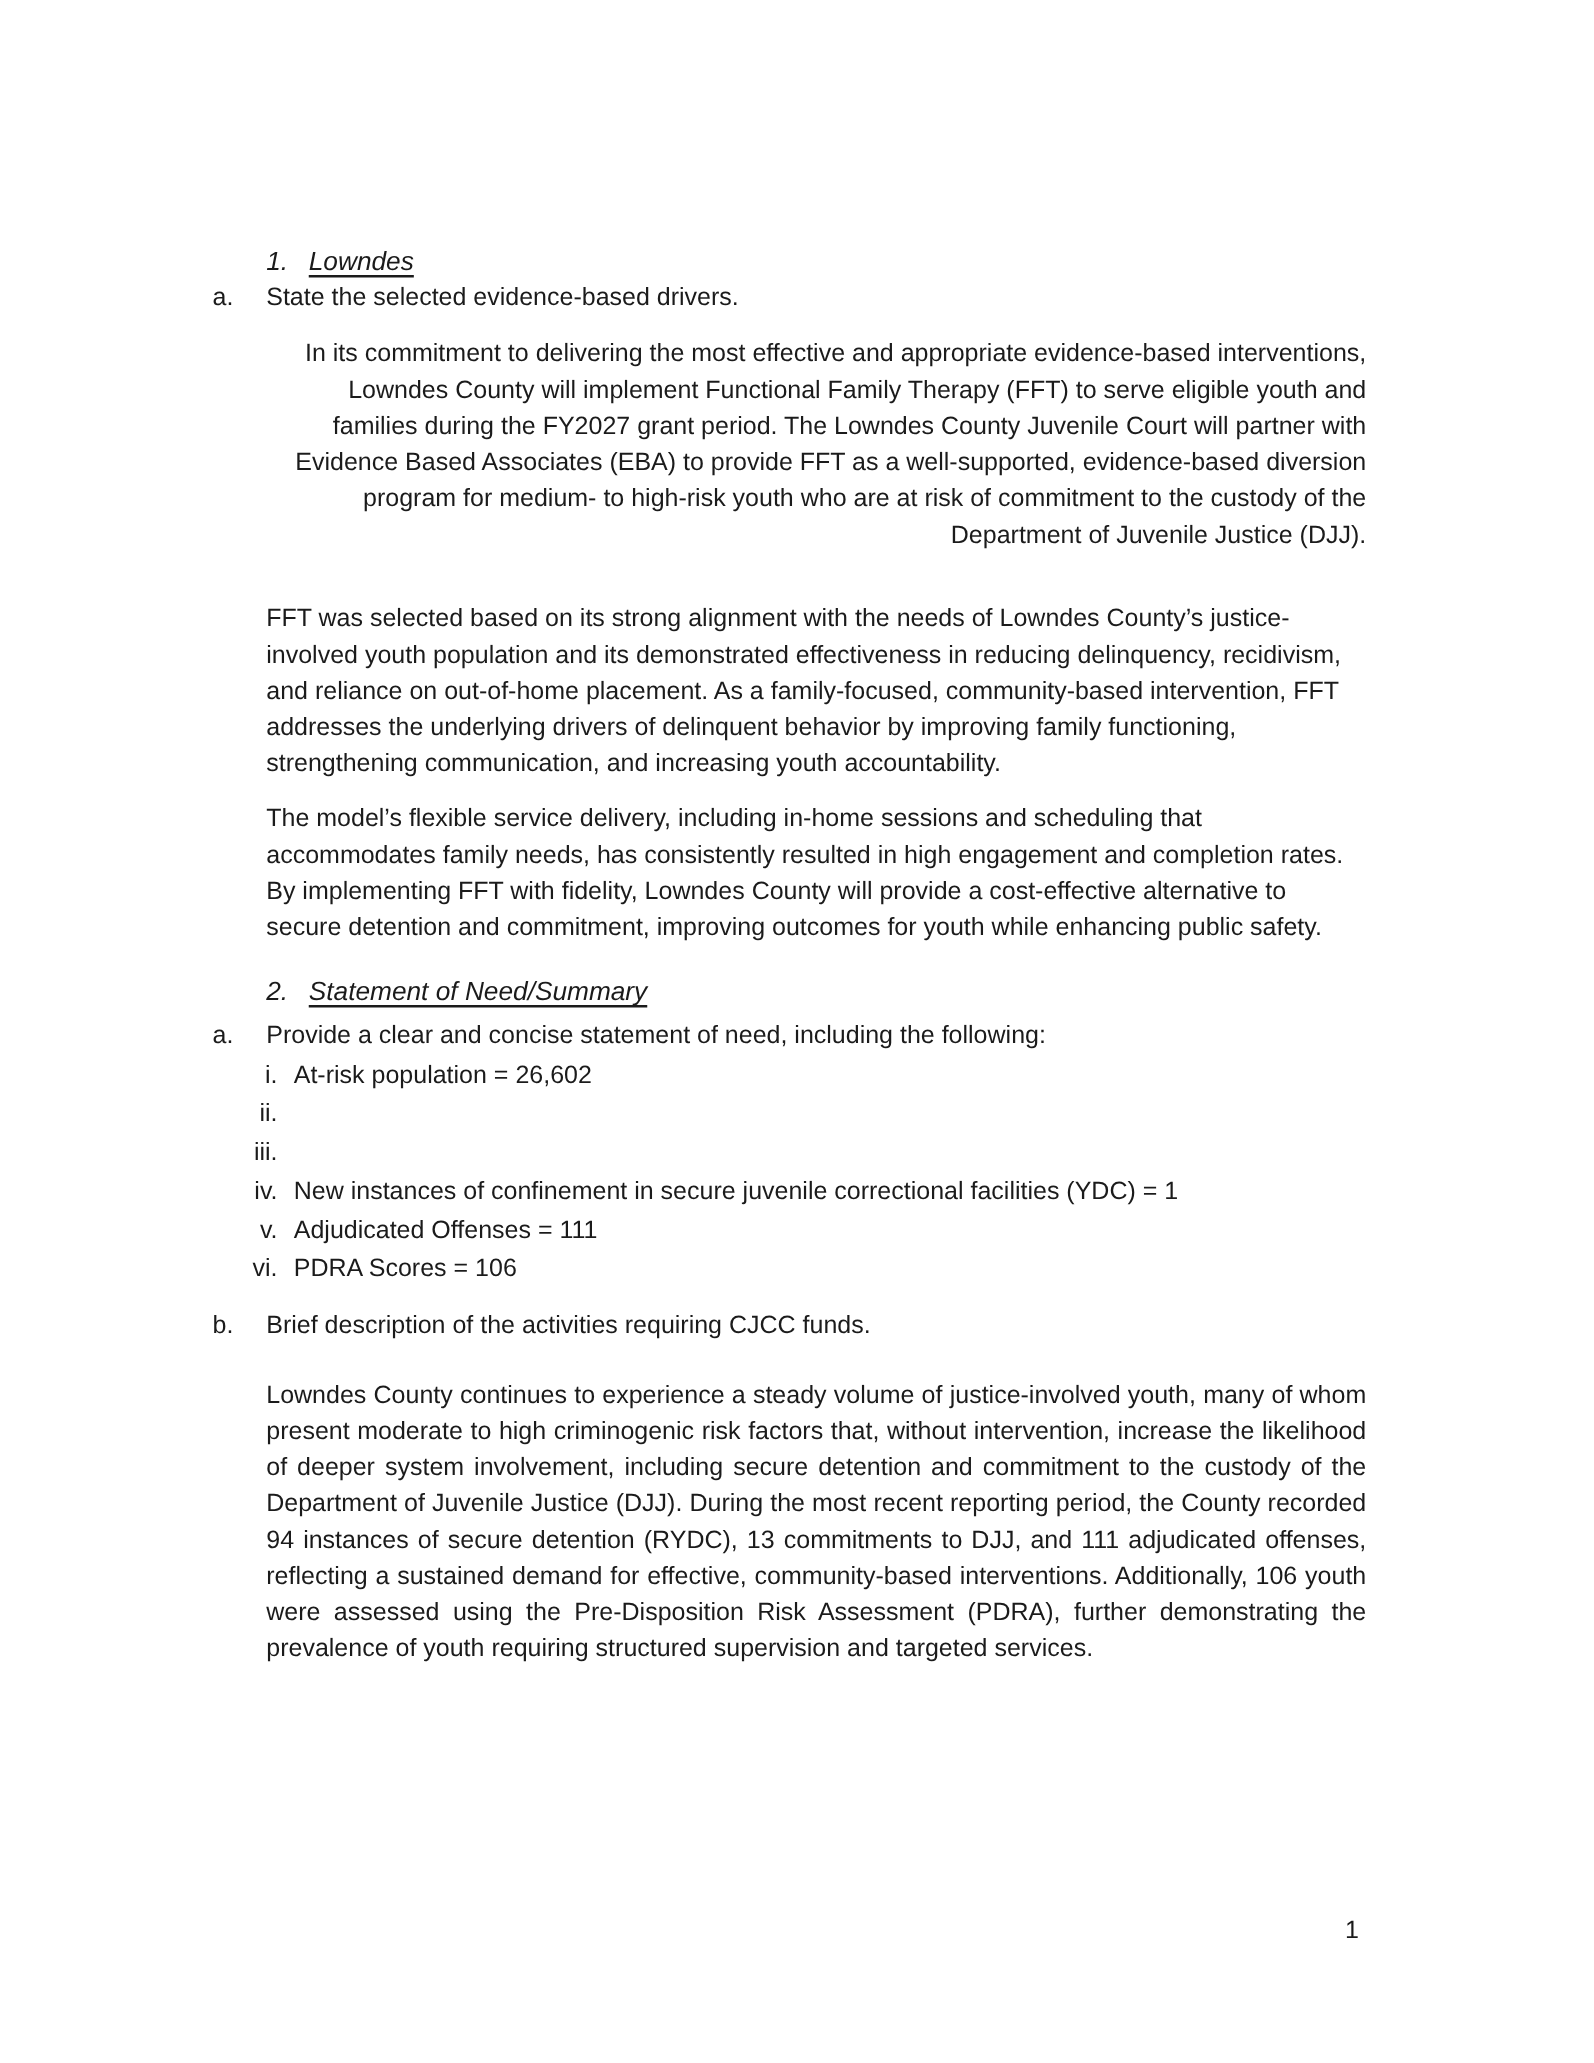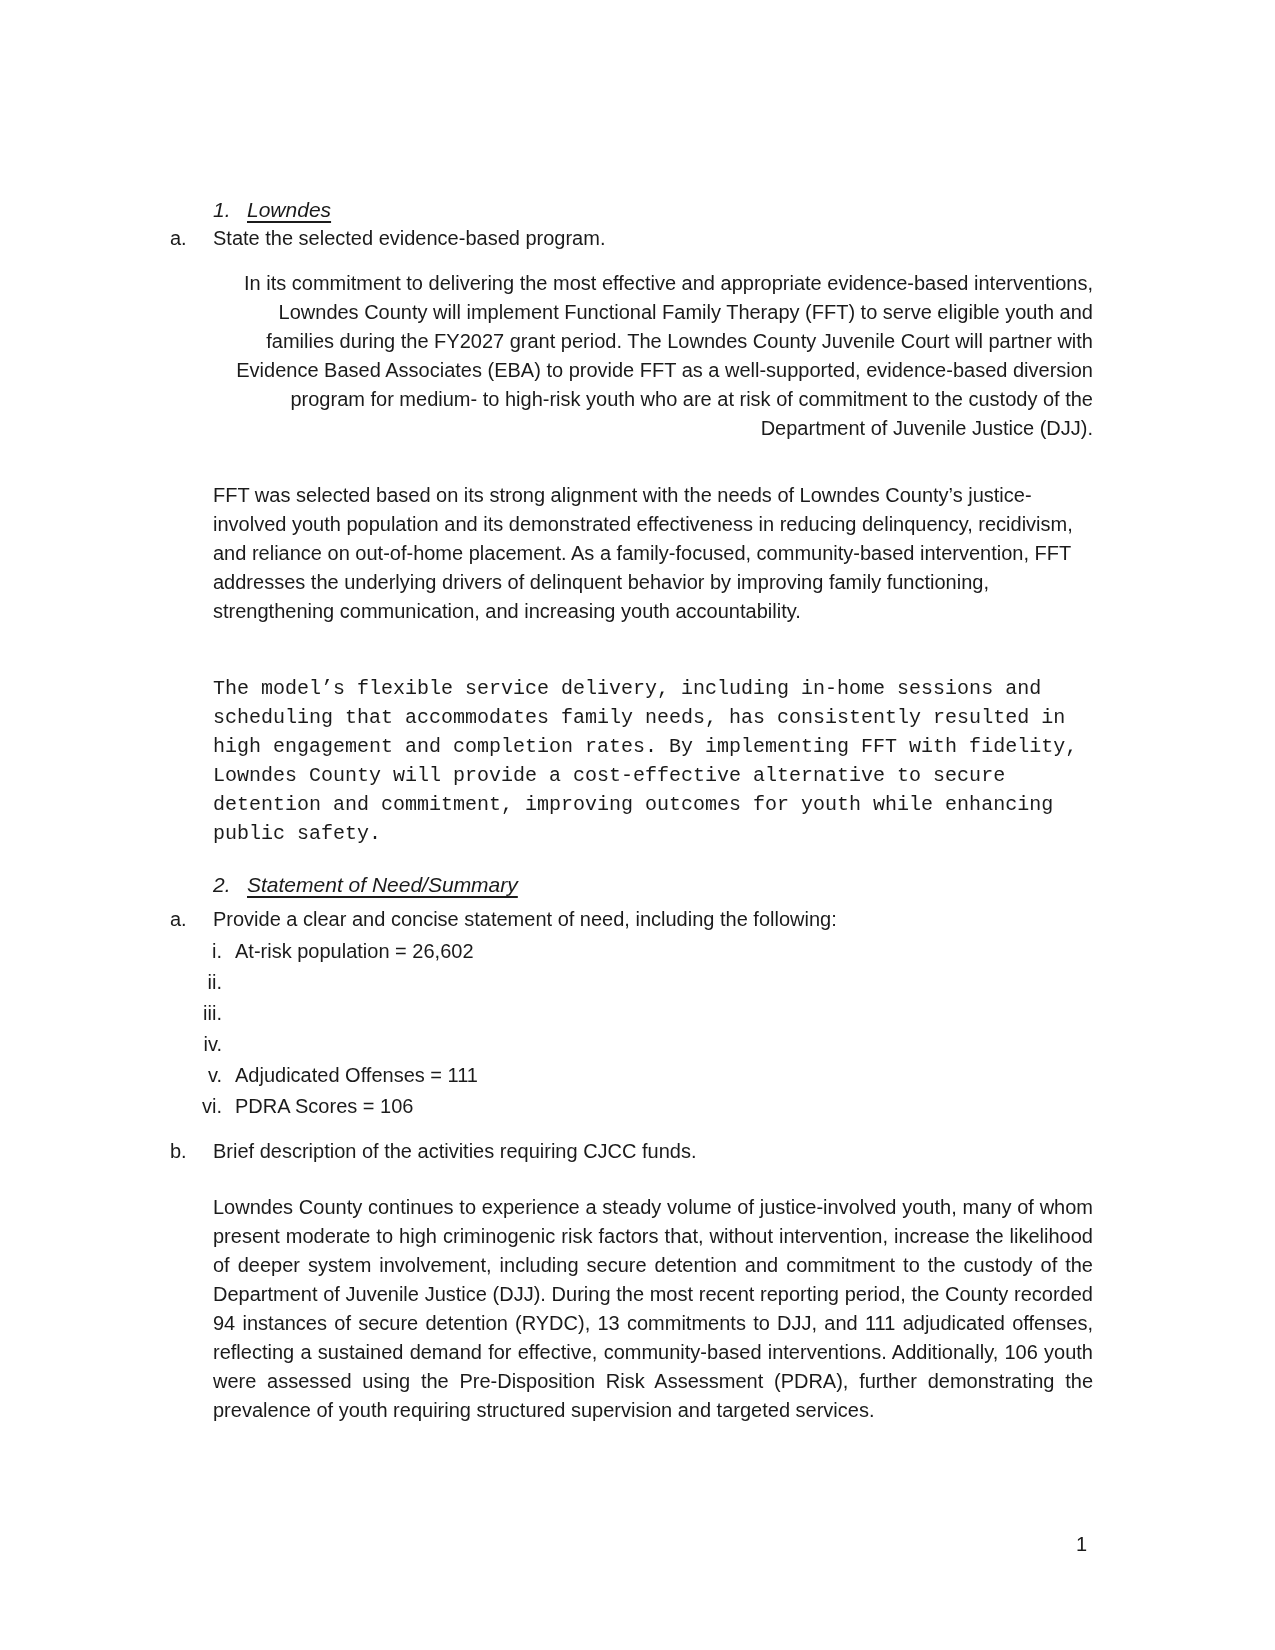--- a/index.html
+++ b/index.html
@@ -40,21 +40,21 @@
   .alpha-label { flex: none; width: 43px; }
   .alpha-text { flex: 1; }
   .para {
     margin-left: 43px;
     width: 880px;
     text-align: left;
   }
   .para.justified { text-align: justify; }
   .p1 { margin-top: 16px; text-align: right; }
   .p2 { margin-top: 38px; }
-  .p3 { margin-top: 48px; font-family: Liberation Mono, monospace; }
+  .p3 { margin-top: 15px; }
   .h2 { margin-top: 22px; }
   .a2 { margin-top: 6px; }
   .stats { margin-top: 2px; }
   .stat-row { display: flex; line-height: 31px; }
   .stat-num {
     flex: none;
     width: 52px;
     text-align: right;
     margin-right: 13px;
   }
@@ -75,21 +75,21 @@
 <div class="sheet">
   <div class="content">
 
     <div class="heading">
       <span class="h-num">1.</span>
       <span class="h-title">Lowndes</span>
     </div>
 
     <div class="alpha-row">
       <span class="alpha-label">a.</span>
-      <span class="alpha-text">State the selected evidence-based program.</span>
+      <span class="alpha-text">State the selected evidence-based drivers.</span>
     </div>
 
     <p class="para p1">In its commitment to delivering the most effective and appropriate evidence-based interventions, Lowndes County will implement Functional Family Therapy (FFT) to serve eligible youth and families during the FY2027 grant period. The Lowndes County Juvenile Court will partner with Evidence Based Associates (EBA) to provide FFT as a well-supported, evidence-based diversion program for medium- to high-risk youth who are at risk of commitment to the custody of the Department of Juvenile Justice (DJJ).</p>
     <p class="para p2">FFT was selected based on its strong alignment with the needs of Lowndes County’s justice-involved youth population and its demonstrated effectiveness in reducing delinquency, recidivism, and reliance on out-of-home placement. As a family-focused, community-based intervention, FFT addresses the underlying drivers of delinquent behavior by improving family functioning, strengthening communication, and increasing youth accountability.</p>
     <p class="para p3">The model’s flexible service delivery, including in-home sessions and scheduling that accommodates family needs, has consistently resulted in high engagement and completion rates. By implementing FFT with fidelity, Lowndes County will provide a cost-effective alternative to secure detention and commitment, improving outcomes for youth while enhancing public safety.</p>
 
     <div class="heading h2">
       <span class="h-num">2.</span>
       <span class="h-title">Statement of Need/Summary</span>
     </div>
@@ -105,20 +105,21 @@
         <span class="stat-text"><span>At-risk population = </span><span class="stat-value">26,602</span></span>
       </div>
       <div class="stat-row">
         <span class="stat-num">ii.</span>
       </div>
       <div class="stat-row">
         <span class="stat-num">iii.</span>
       </div>
       <div class="stat-row">
         <span class="stat-num">iv.</span>
+        <span class="stat-text"><span>New instances of confinement in secure juvenile correctional facilities (YDC) = </span><span class="stat-value">1</span></span>
       </div>
       <div class="stat-row">
         <span class="stat-num">v.</span>
         <span class="stat-text"><span>Adjudicated Offenses = </span><span class="stat-value">111</span></span>
       </div>
       <div class="stat-row">
         <span class="stat-num">vi.</span>
         <span class="stat-text"><span>PDRA Scores = </span><span class="stat-value">106</span></span>
       </div>
     </div>

